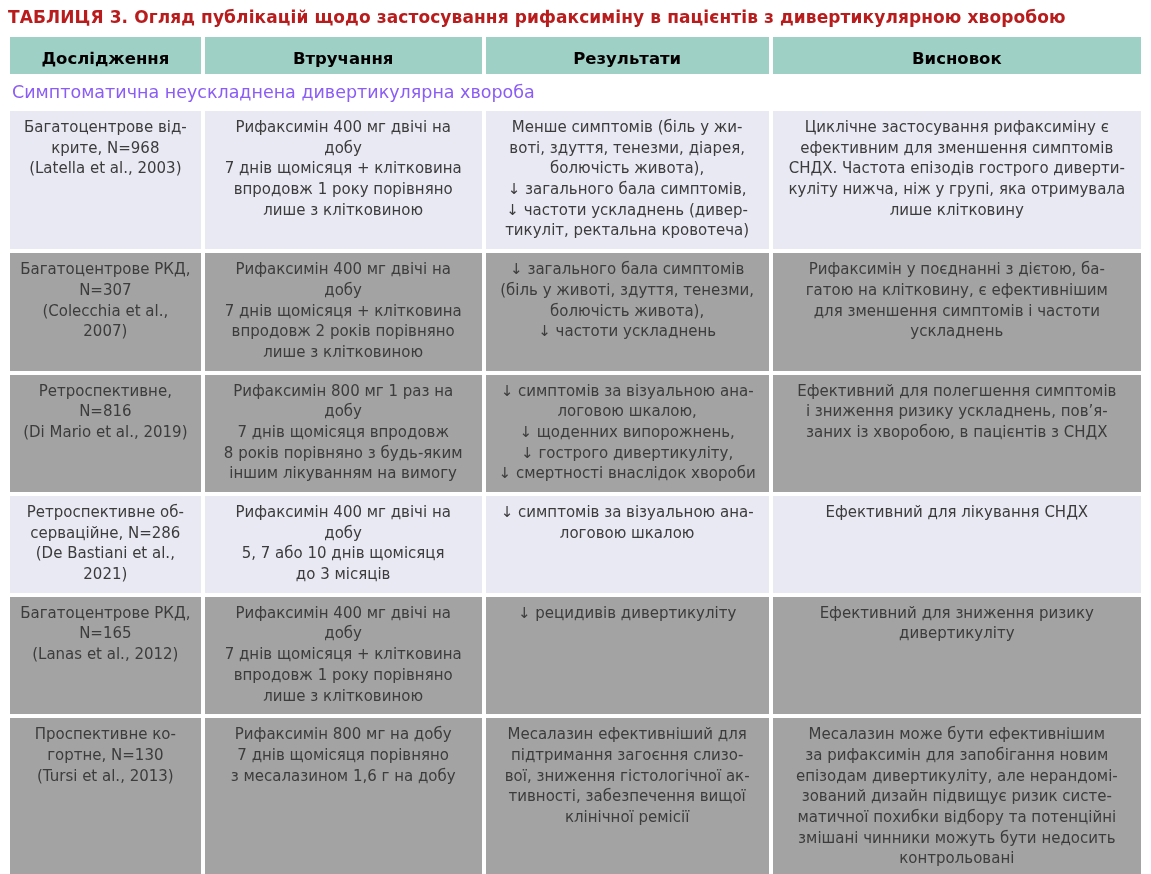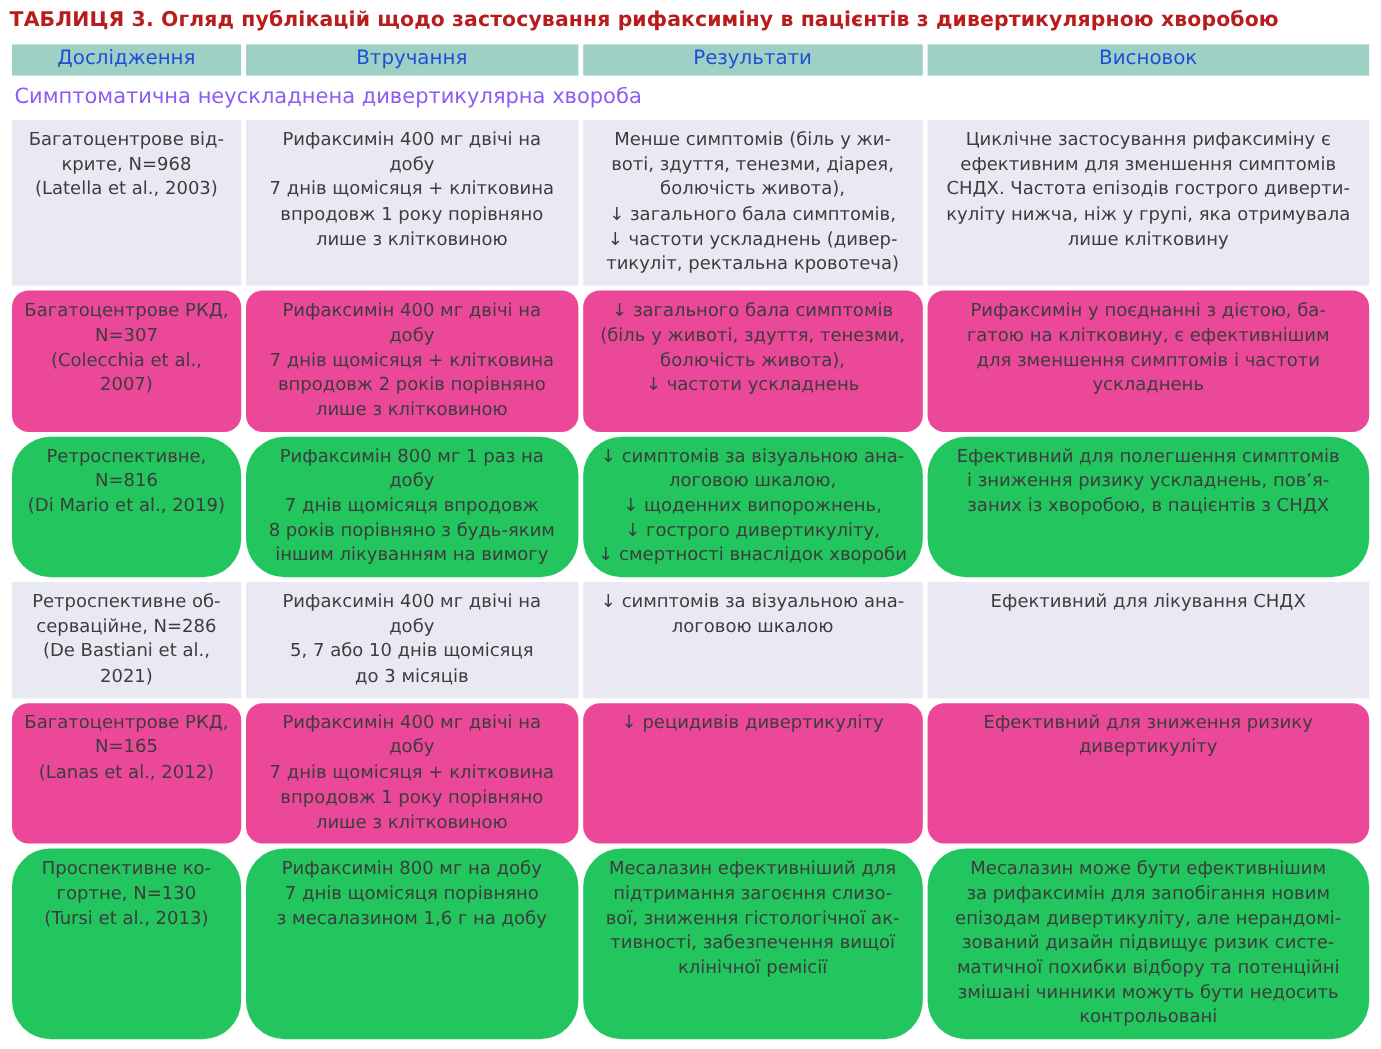--- a/index.html
+++ b/index.html
@@ -26,43 +26,43 @@
     border-spacing: 4px 4px;
     width: 1139px;
     table-layout: fixed;
   }
   col.c1 { width: 190px; }
   col.c2 { width: 276px; }
   col.c3 { width: 282px; }
   col.c4 { width: 367px; }
   th.hdr {
     background: #9ed0c6;
-    color: #1d4ed8;
+    color: #000000;
     font-size: 16.5px;
-    font-weight: normal;
+    font-weight: bold;
     text-align: center;
-    padding: 1px 6px 6px 6px;
+    padding: 12px 6px 6px 6px;
   }
   td.section-label {
     background: #ffffff;
     color: #8b5cf6;
     font-size: 17.5px;
     padding: 4px 2px 5px 2px;
   }
   td.cell {
     vertical-align: top;
     font-size: 15px;
     line-height: 1.38;
     padding: 6px 10px 8px 10px;
     white-space: pre-line;
     text-align: center;
   }
   tr.tone-lavender td.cell { background: #e9e9f4; }
-  tr.tone-pink     td.cell { background: #ec4899; border-radius: 14px; }
-  tr.tone-blue     td.cell { background: #22c55e; border-radius: 32px; }
+  tr.tone-pink     td.cell { background: #a3a3a3; }
+  tr.tone-blue     td.cell { background: #a3a3a3; }
 </style>
 </head>
 <body>
 
 <div class="page">
 
   <div class="table-title">ТАБЛИЦЯ 3. Огляд публікацій щодо застосування рифаксиміну в пацієнтів з дивертикулярною хворобою</div>
 
   <table class="review-table">
     <colgroup>

